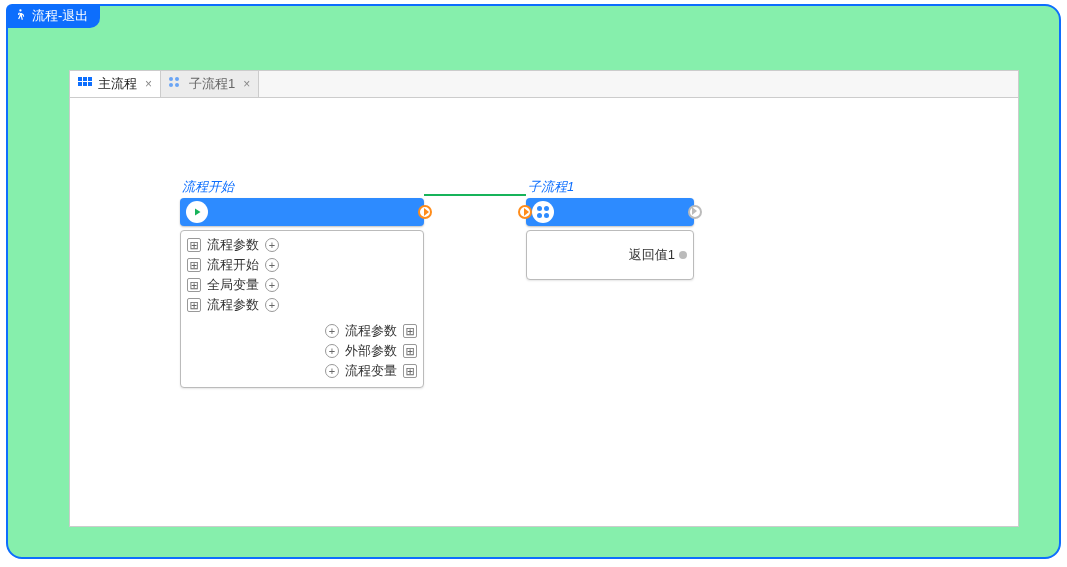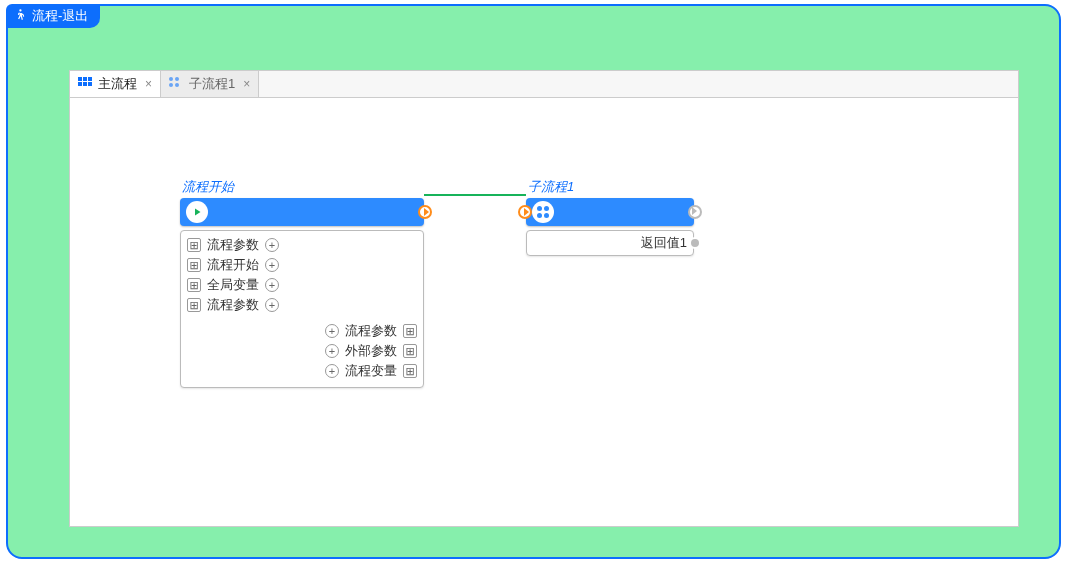--- a/index.html
+++ b/index.html
@@ -216,21 +216,21 @@
         <div class="node-header">
           <div class="dots-badge">
             <span></span>
               <span></span>
               <span></span>
               <span></span>
           </div>
           <div class="port port-in"></div>
           <div class="port-out"></div>
         </div>
-        <div class="node-body" style="padding:0;">
+        <div class="node-body" style="padding:12px;">
           <div class="return-row">
             <span>返回值1</span>
             <span class="ret-port"></span>
           </div>
         </div>
       </div>
 
     </div>
   </div>
 </div>

